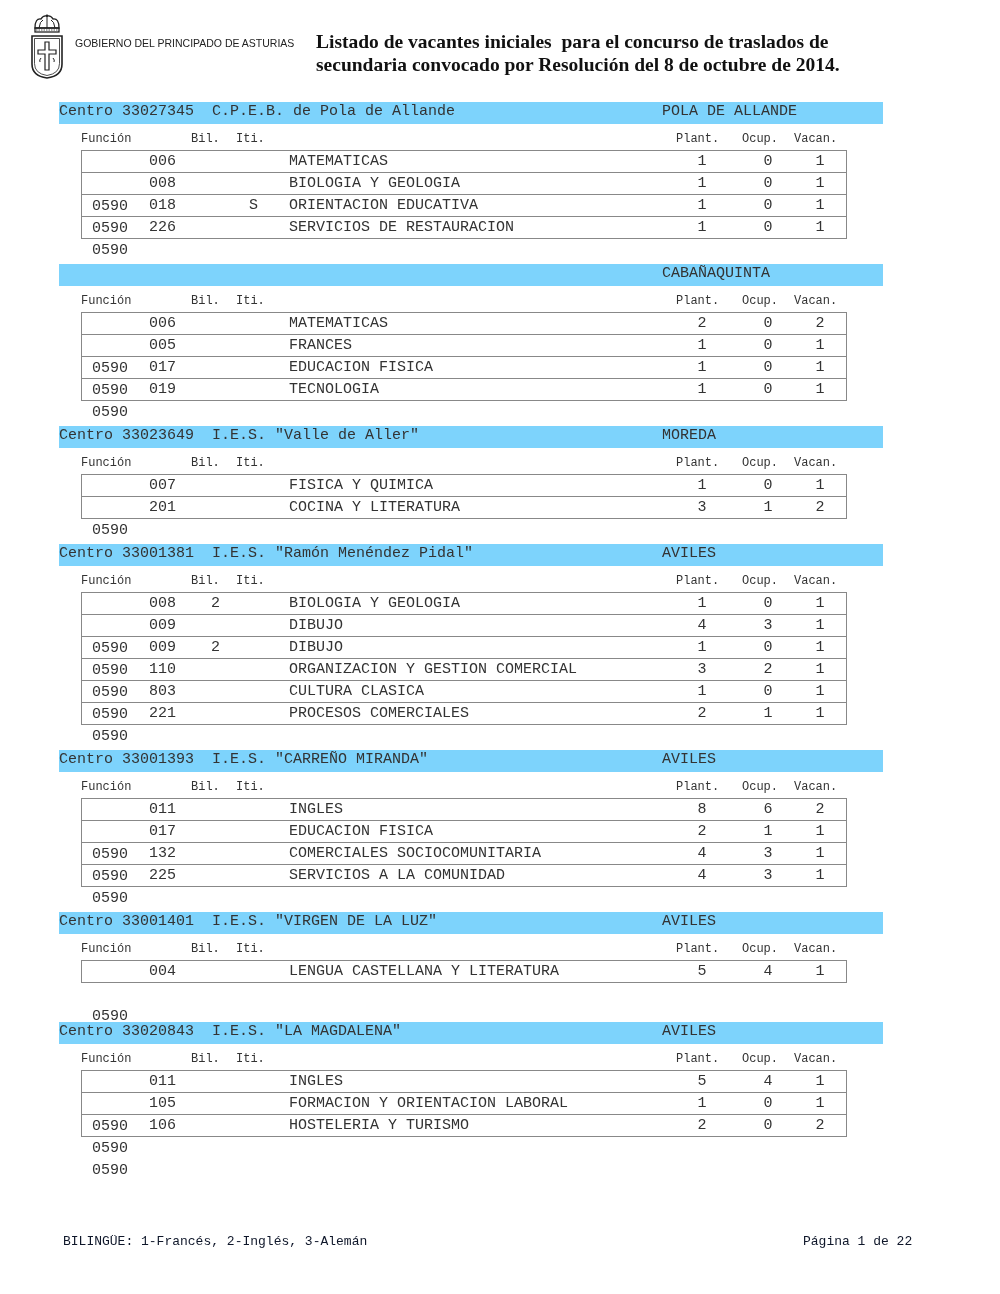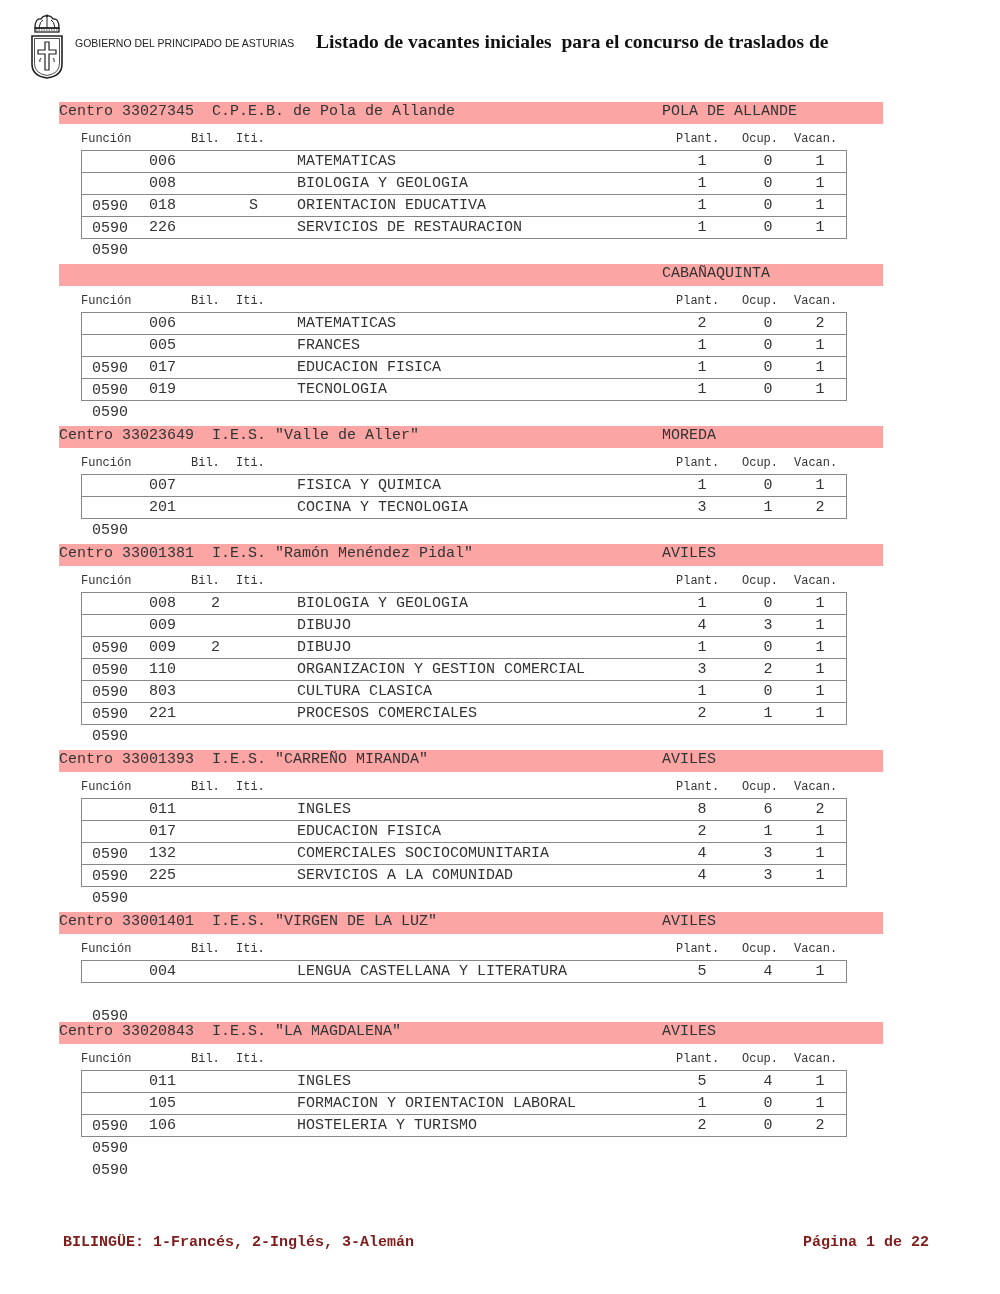--- a/index.html
+++ b/index.html
@@ -6,41 +6,41 @@
   body { width: 1000px; height: 1294px; position: relative; overflow: hidden; color: #222; }
   .mono { font-family: "Liberation Mono", "DejaVu Sans Mono", monospace; }
 
   
   .logo { position: absolute; left: 30px; top: 14px; width: 34px; height: 66px; }
   .org { position: absolute; left: 75px; top: 37px; font-family: Liberation Sans, sans-serif; font-size: 10.5px; color: #222; letter-spacing: 0; }
   .title { position: absolute; left: 316px; top: 30px; width: 600px; font-family: "Liberation Serif", serif; font-weight: bold; font-size: 19.5px; line-height: 23px; color: #111; }
 
   
   .section { position: absolute; left: 59px; width: 824px; }
-  .centro-bar { background: #fca5a5; height: 22px; position: relative; font-size: 15px; line-height: 20px; color: #333; }
+  .centro-bar { background: #7dd3fc; height: 22px; position: relative; font-size: 15px; line-height: 20px; color: #333; }
   .centro-bar .centro-left { position: absolute; left: 0; top: 0; white-space: pre; }
   .centro-bar .centro-loc { position: absolute; left: 603px; top: 0; white-space: pre; }
 
   .colhdr { position: relative; height: 22px; margin-top: 4px; font-size: 12px; line-height: 22px; color: #333; }
   .colhdr span { position: absolute; top: 0; white-space: pre; }
 
   .tbl { position: relative; margin-left: 22px; width: 764px; border: 1px solid #888; border-bottom-width: 1px; }
   .row { position: relative; height: 21px; border-bottom: 1px solid #888; font-size: 15px; line-height: 21px; color: #333; }
   .row:last-child { border-bottom: none; }
   .row span { position: absolute; top: 0; white-space: pre; }
   .c-code { left: 10px; margin-top: 45px; }
   .c-esp { left: 67px; }
   .c-bil { left: 129px; }
   .c-iti { left: 167px; }
-  .c-name { left: 215px; }
+  .c-name { left: 207px; }
   .c-plant { left: 608px; width: 24px; text-align: center; }
   .c-ocup { left: 674px; width: 24px; text-align: center; }
   .c-vacan { left: 726px; width: 24px; text-align: center; }
 
-  .footer { position: absolute; top: 1234px; font-size: 15px; color: #7f1d1d; white-space: pre; font-weight: bold; }
+  .footer { position: absolute; top: 1234px; font-size: 13px; color: #0f172a; white-space: pre; }
 </style>
 </head>
 <body>
 
 <div class="logo">
   <svg width="34" height="66" viewBox="0 0 34 66">
 
     <path d="M5 14 Q5 4 11 5 Q13 1 17 2 Q21 1 23 5 Q29 4 29 14 Z" fill="none" stroke="#222" stroke-width="1.3"></path>
     <path d="M9 14 Q10 7 13 6 M17 3 L17 14 M25 14 Q24 7 21 6" fill="none" stroke="#222" stroke-width="1"></path>
     <circle cx="17" cy="1.8" r="1.3" fill="#222"></circle>
@@ -50,20 +50,21 @@
     <path d="M2 22 L32 22 L32 50 Q32 62 17 64 Q2 62 2 50 Z" fill="none" stroke="#222" stroke-width="1.6"></path>
     <path d="M4.5 24.5 L29.5 24.5 L29.5 49.5 Q29.5 59.5 17 61.5 Q4.5 59.5 4.5 49.5 Z" fill="none" stroke="#222" stroke-width="0.8"></path>
 
     <path d="M15 28 L19 28 L19 36 L26 36 L26 40 L19 40 L19 56 L15 56 L15 40 L8 40 L8 36 L15 36 Z" fill="none" stroke="#222" stroke-width="1.2"></path>
     <path d="M11 44 Q9 46 10 48 M23 44 Q25 46 24 48" fill="none" stroke="#222" stroke-width="1"></path>
   </svg>
 </div>
 <div class="org">GOBIERNO DEL PRINCIPADO DE ASTURIAS</div>
 <div class="title">
   <div style="white-space:pre;">Listado de vacantes iniciales  para el concurso de traslados de</div>
+  <div>secundaria convocado por Resolución del 8 de octubre de 2014.</div>
 </div>
 
 <div id="sections">
     <div class="section mono" style="top: 102px;">
       <div class="centro-bar">
         <span class="centro-left">Centro 33027345  C.P.E.B. de Pola de Allande</span>
         <span class="centro-loc">POLA DE ALLANDE</span>
       </div>
       <div class="colhdr">
         <span style="left:22px">Función</span>
@@ -193,21 +194,21 @@
           <span class="c-name">FISICA Y QUIMICA</span>
           <span class="c-plant">1</span>
           <span class="c-ocup">0</span>
           <span class="c-vacan">1</span>
         </div>
         <div class="row">
           <span class="c-code">0591</span>
           <span class="c-esp">201</span>
           <span class="c-bil"></span>
           <span class="c-iti"></span>
-          <span class="c-name">COCINA Y TECNOLOGIA</span>
+          <span class="c-name">COCINA Y LITERATURA</span>
           <span class="c-plant">3</span>
           <span class="c-ocup">1</span>
           <span class="c-vacan">2</span>
         </div>
       </div>
     </div>
     <div class="section mono" style="top: 544px;">
       <div class="centro-bar">
         <span class="centro-left">Centro 33001381  I.E.S. "Ramón Menéndez Pidal"</span>
         <span class="centro-loc">AVILES</span>

